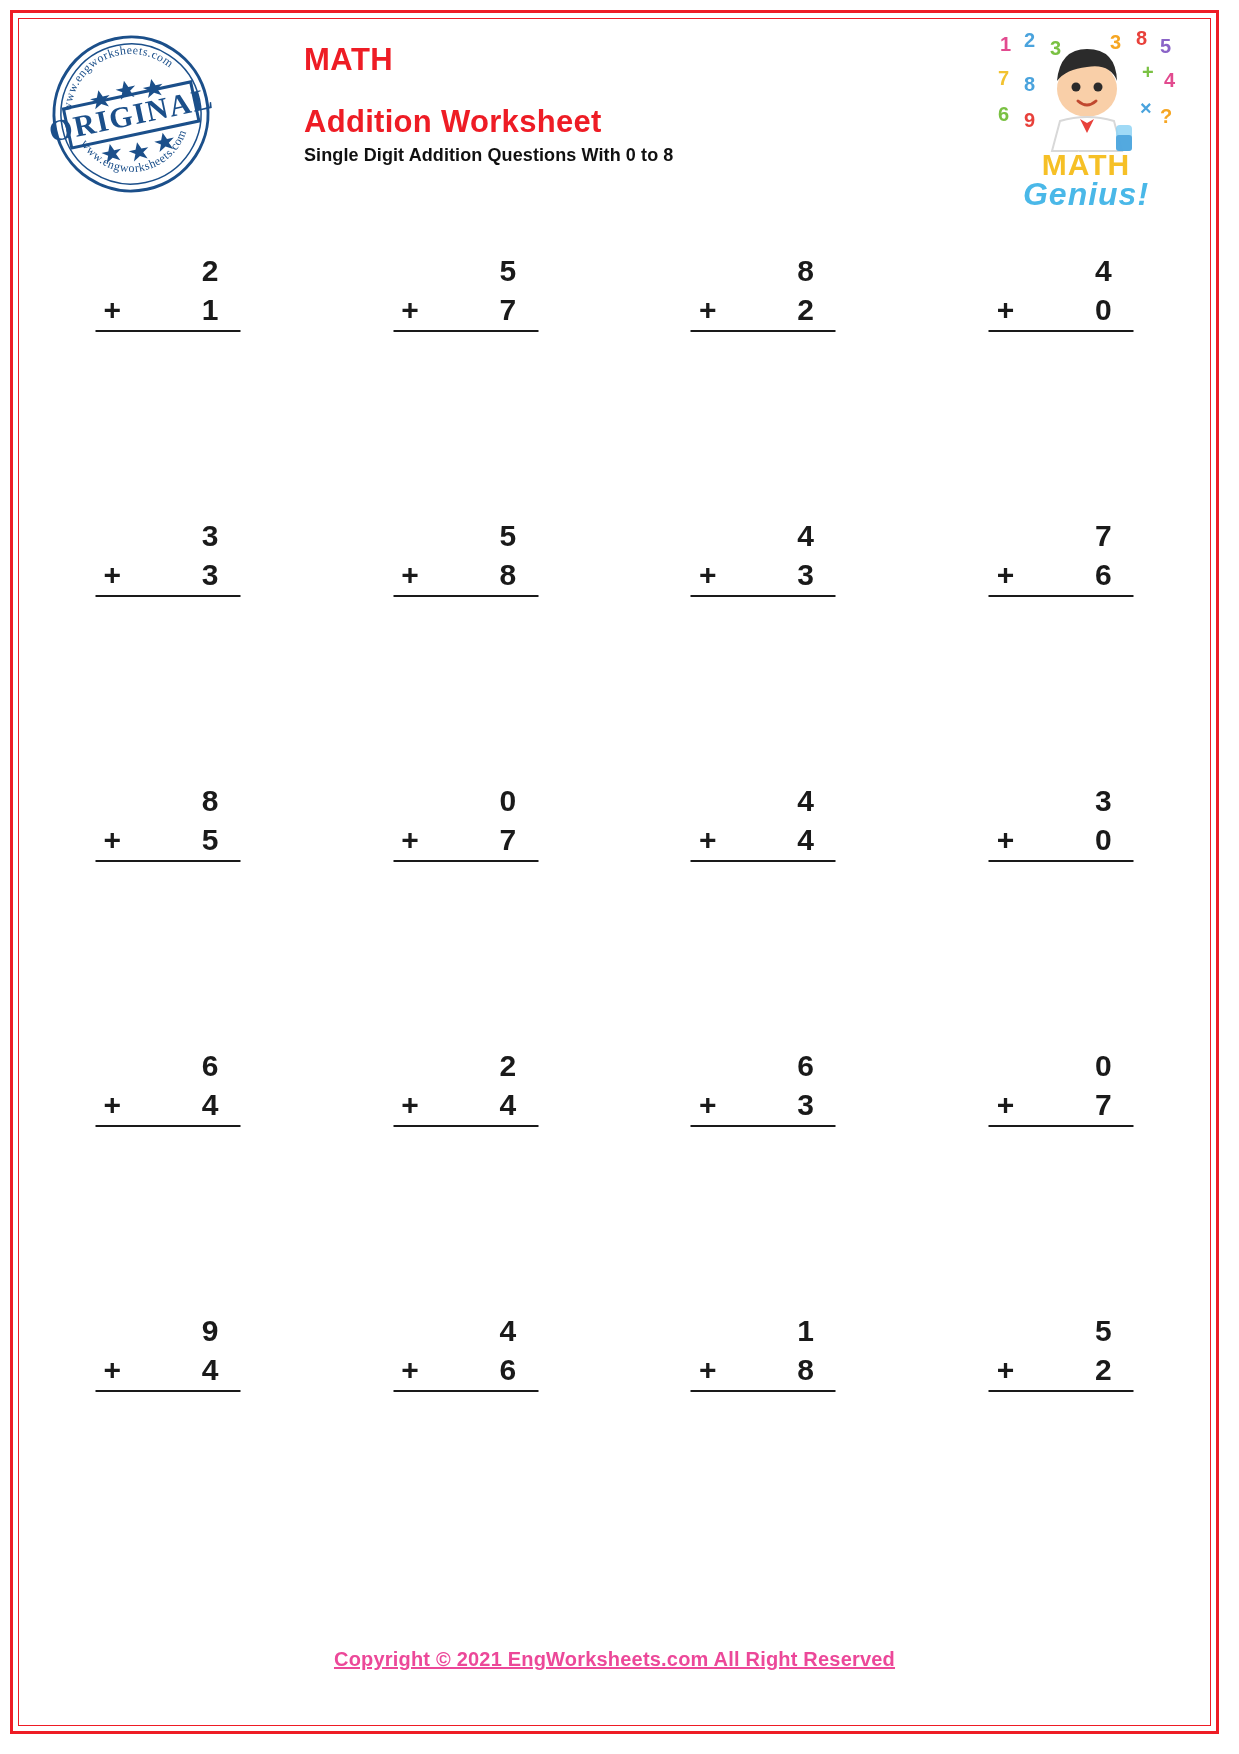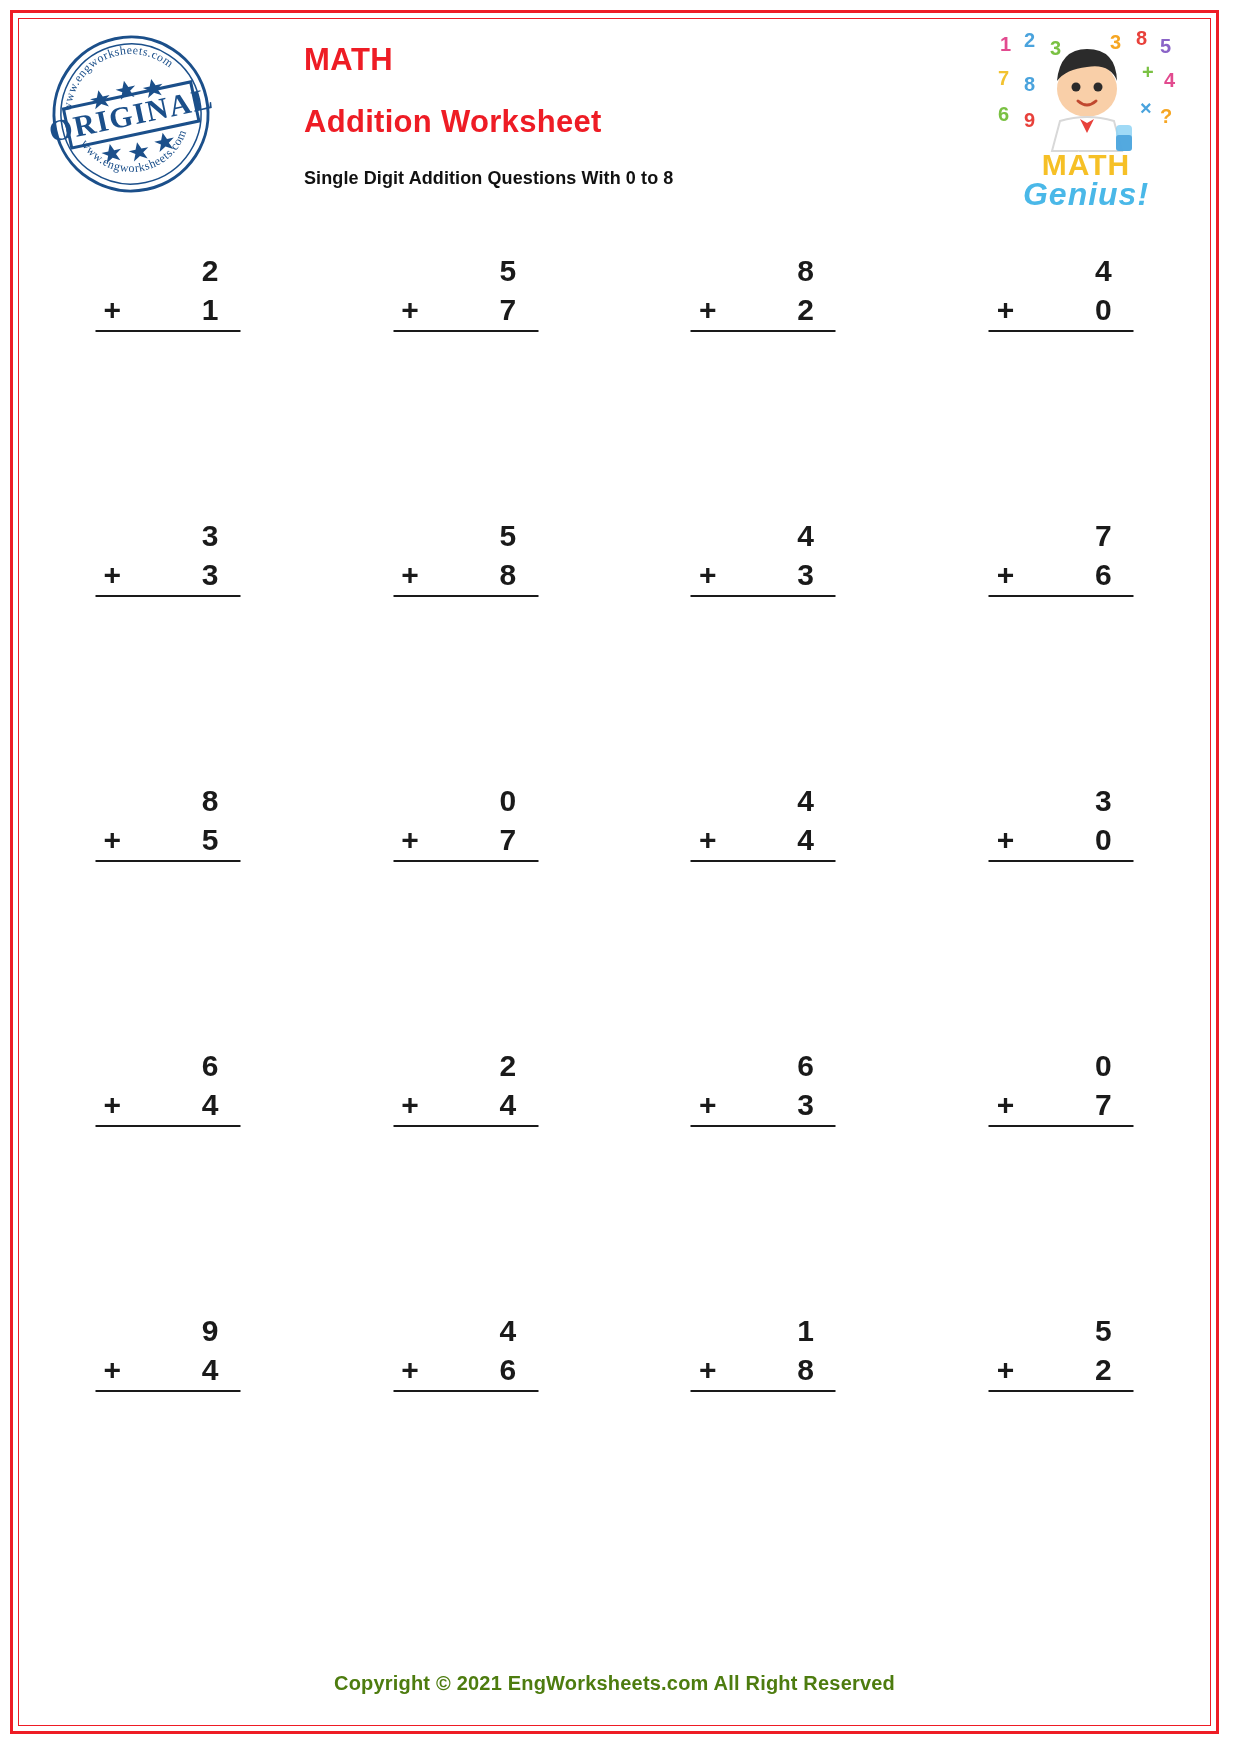--- a/index.html
+++ b/index.html
@@ -68,21 +68,21 @@
     font-weight: bold;
     color: #ee1c25;
     letter-spacing: 0.3px;
     line-height: 1.3;
     margin-top: 22px;
   }
   .title-desc {
     font-size: 18px;
     font-weight: bold;
     color: #111111;
-    margin-top: 26px;
+    margin-top: 3px;
     letter-spacing: 0.1px;
   }
 
   .logo {
     position: absolute;
     right: 25px;
     top: 10px;
     width: 195px;
     height: 185px;
   }
@@ -126,26 +126,27 @@
     line-height: 1.1;
   }
   .prob .op { font-weight: bold; }
   .prob .num2 { font-weight: bold; }
 
   
   .footer {
     position: absolute;
     left: 0;
     right: 0;
-    bottom: 30px;
+    bottom: 54px;
     text-align: center;
     font-size: 20px;
     font-weight: bold;
-    color: #4d7c0f;
+    color: #ec4899;
     letter-spacing: 0.2px;
+    text-decoration: underline;
   }
 </style>
 </head>
 <body>
 
 <div class="page">
   <div class="page-inner">
 
     <div class="header">
 

